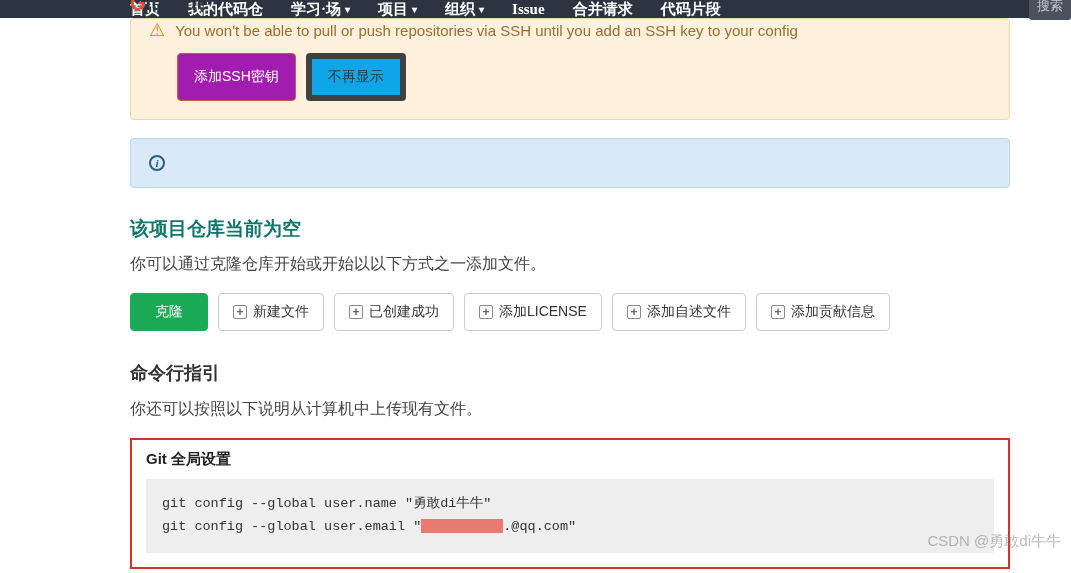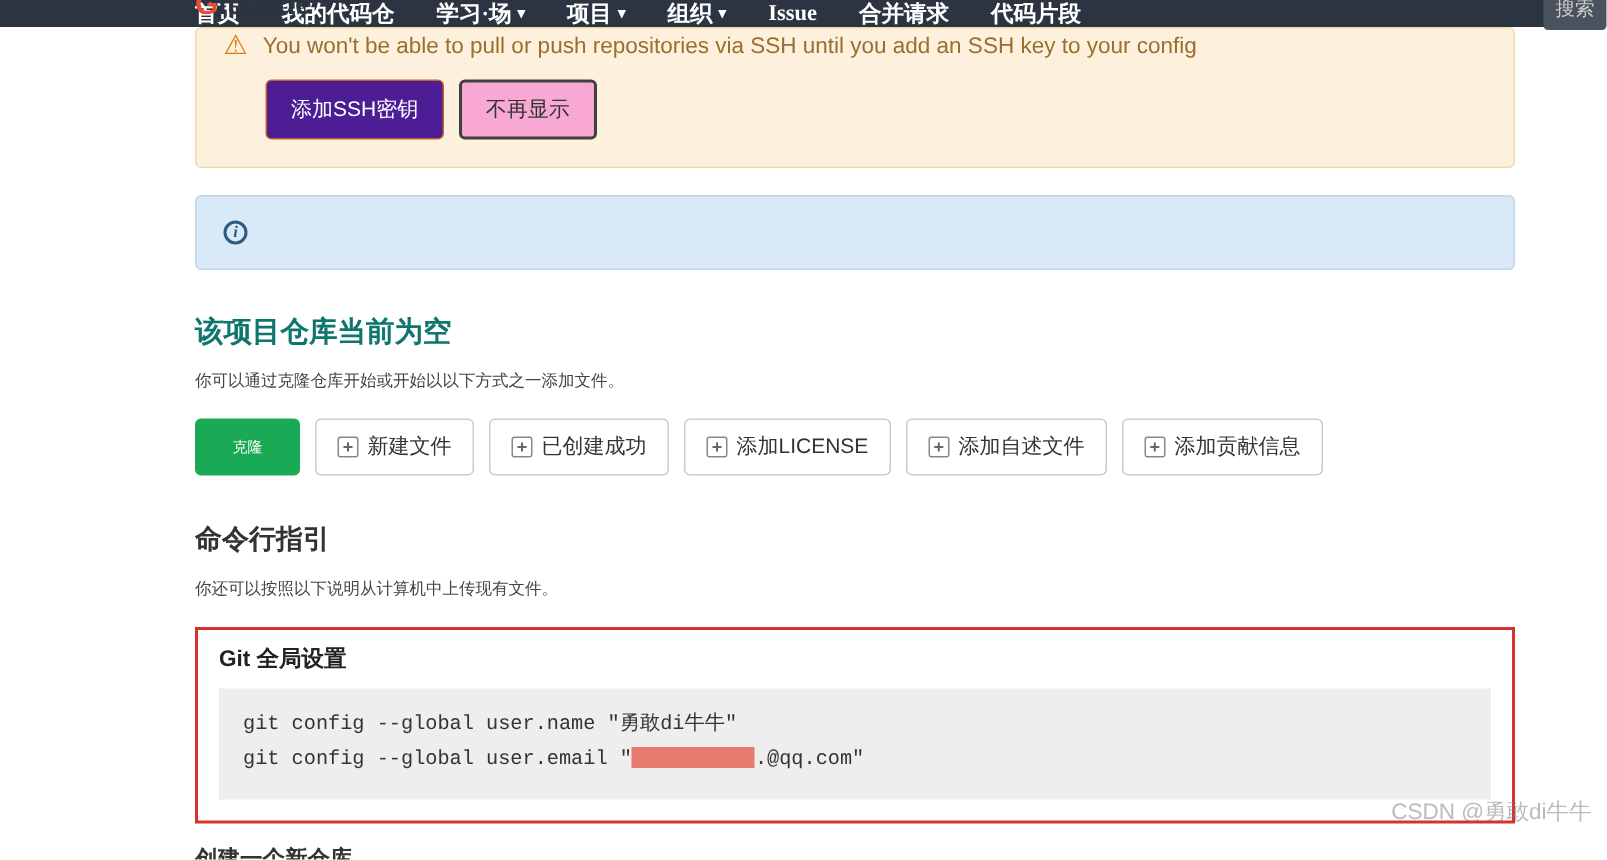--- a/index.html
+++ b/index.html
@@ -10,28 +10,28 @@
 .logo-wrap .rest { color: #333; }
 .nav-item { display: flex; align-items: center; gap: 4px; cursor: pointer; white-space: nowrap; }
 .caret { font-size: 10px; }
 .searchbox { position: absolute; right: 0; top: -8px; background: #4a5260; color: #ccc; padding: 5px 8px; font-size: 13px; border-radius: 3px; }
 .main { padding: 0 0 0 130px; width: 1010px; }
 .ssh-alert { background: #fdf1dd; border: 1px solid #f0d9a8; border-radius: 4px; padding: 0 18px 18px 18px; margin-bottom: 18px; margin-top: 0; }
 .ssh-alert-top { display: flex; align-items: center; gap: 10px; color: #9a6e2e; font-size: 15px; padding: 4px 0 12px 0; margin-top: -4px; }
 .warn-icon { color: #d97c0b; font-size: 18px; }
 .ssh-buttons { display: flex; gap: 10px; padding-left: 28px; }
 .btn { padding: 9px 16px; border-radius: 4px; font-size: 14px; cursor: pointer; border: 1px solid transparent; }
-.btn-primary-orange { background: #4c1d95; color: #fff; border-color: #c0642b; text-align: center; }
-.btn-outline { background: #f9a8d4; border: 2px solid #404040; color: #333; }
+.btn-primary-orange { background: #a21caf; color: #fff; border-color: #c0642b; text-align: center; }
+.btn-outline { background: #0ea5e9; border: 6px solid #404040; color: #333; }
 .success-alert { background: #d9e9f7; border: 1px solid #bcd6ec; border-radius: 4px; padding: 16px 18px; margin-bottom: 28px; display: flex; align-items: center; gap: 10px; color: #2b5a84; font-size: 15px; }
 .info-icon { width: 16px; height: 16px; border: 2px solid #2b5a84; border-radius: 50%; display: inline-flex; align-items: center; justify-content: center; font-size: 11px; font-style: italic; font-family: Georgia, serif; font-weight: bold; }
 h2.section-title { font-size: 19px; font-weight: 700; margin-bottom: 12px; color: #0f766e; }
-.subtitle { font-size: 11px; color: #444; margin-bottom: 18px; }
+.subtitle { font-size: 16px; color: #444; margin-bottom: 18px; }
 .action-row { display: flex; gap: 10px; margin-bottom: 30px; }
-.btn-green { background: #1aaa55; color: #fff; border: 1px solid #1aaa55; padding: 9px 24px; border-radius: 4px; font-size: 10px; cursor: pointer; }
+.btn-green { background: #1aaa55; color: #fff; border: 1px solid #1aaa55; padding: 9px 24px; border-radius: 4px; font-size: 14px; cursor: pointer; }
 .btn-action { background: #fff; border: 1px solid #ccc; color: #333; padding: 9px 14px; border-radius: 4px; font-size: 14px; cursor: pointer; display: flex; align-items: center; gap: 6px; }
 .plus-box { border: 1px solid #888; border-radius: 2px; width: 14px; height: 14px; display: inline-flex; align-items: center; justify-content: center; font-size: 12px; line-height: 1; font-weight: bold; color: #666; }
 h3.cmdline-title { font-size: 18px; font-weight: 700; margin-bottom: 14px; }
 .highlight-box { border: 2px solid #d9302c; padding: 10px 14px 14px 14px; margin-top: 6px; }
 .git-section-label { font-size: 15px; font-weight: 600; margin-bottom: 10px; color: #222; }
 .code-block { background: #eeeeee; padding: 14px 16px; font-family: Consolas, "Courier New", monospace; font-size: 13.5px; line-height: 1.7; color: #333; white-space: pre; position: relative; }
 .redact { display: inline-block; background: #e97a6f; width: 82px; height: 14px; vertical-align: middle; }
 .new-repo { font-size: 15px; font-weight: 700; margin-top: 14px; }
 .watermark { position: absolute; bottom: 22px; right: 10px; color: rgba(120,120,120,0.5); font-size: 15px; pointer-events: none; }
 </style>

